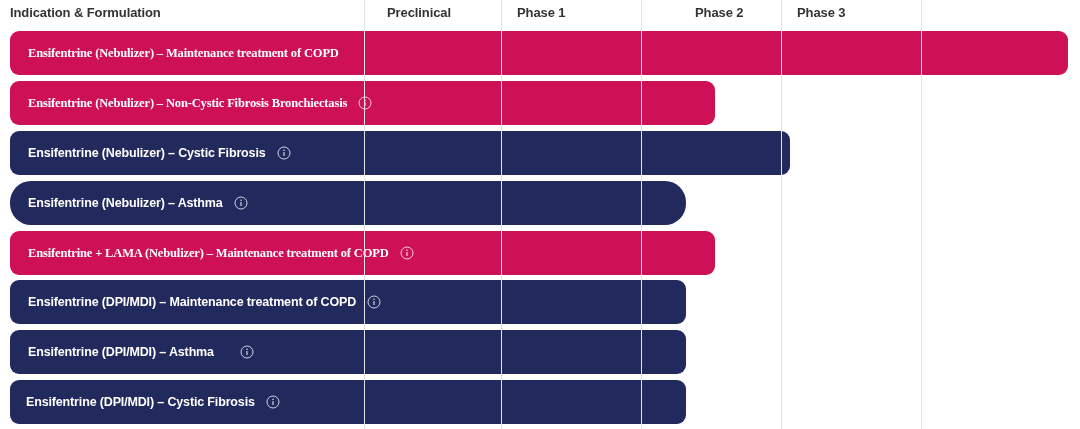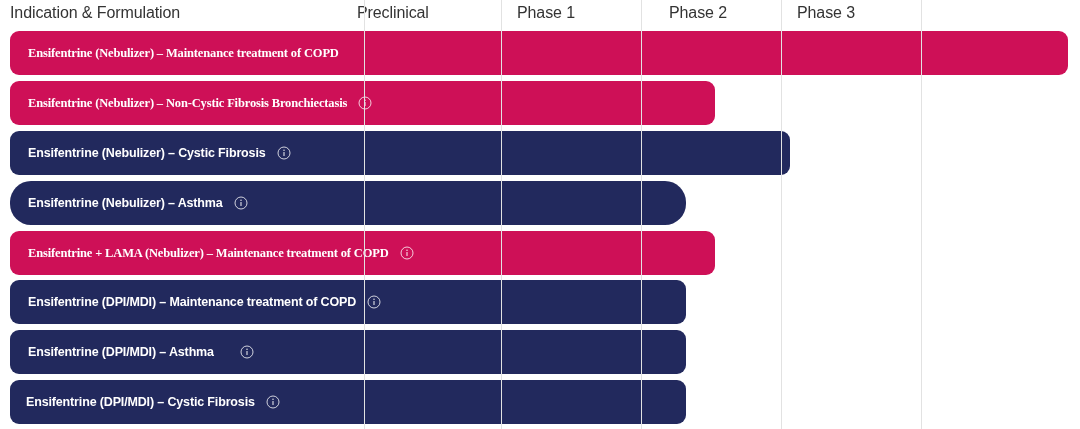--- a/index.html
+++ b/index.html
@@ -24,22 +24,22 @@
     left: 0; top: 0;
     width: 1080px;
     height: 25px;
   }
   .header-cell {
     position: absolute;
     top: 0;
     height: 25px;
     display: flex;
     align-items: center;
-    font-size: 16px;
-    font-weight: normal;
+    font-size: 13px;
+    font-weight: bold;
     color: #333333;
     letter-spacing: -0.1px;
     white-space: nowrap;
   }
   .header-cell.first { left: 10px; }
 
   
   .col-divider {
     position: absolute;
     top: 0;
@@ -92,23 +92,23 @@
   }
   .info-icon svg { display: block; }
 </style>
 </head>
 <body>
 
 <div id="pipeline-chart">
 
   <div class="header-row" id="header-row">
       <div class="header-cell first" style="left: 10px; width: 354px;">Indication &amp; Formulation</div>
-      <div class="header-cell" style="left: 357px; width: 137px;">Preclinical</div>
+      <div class="header-cell" style="left: 387px; width: 137px;">Preclinical</div>
       <div class="header-cell" style="left: 517px; width: 137px;">Phase 1</div>
-      <div class="header-cell" style="left: 669px; width: 137px;">Phase 2</div>
+      <div class="header-cell" style="left: 695px; width: 137px;">Phase 2</div>
       <div class="header-cell" style="left: 797px; width: 137px;">Phase 3</div>
     </div>
 
   <div id="dividers-layer">
       <div class="col-divider" style="left: 364px; background: rgb(226, 226, 226);"></div>
       <div class="col-divider" style="left: 501px; background: rgb(226, 226, 226);"></div>
       <div class="col-divider" style="left: 641px; background: rgb(226, 226, 226);"></div>
       <div class="col-divider" style="left: 781px; background: rgb(226, 226, 226);"></div>
       <div class="col-divider" style="left: 921px; background: rgb(226, 226, 226);"></div>
     </div>

